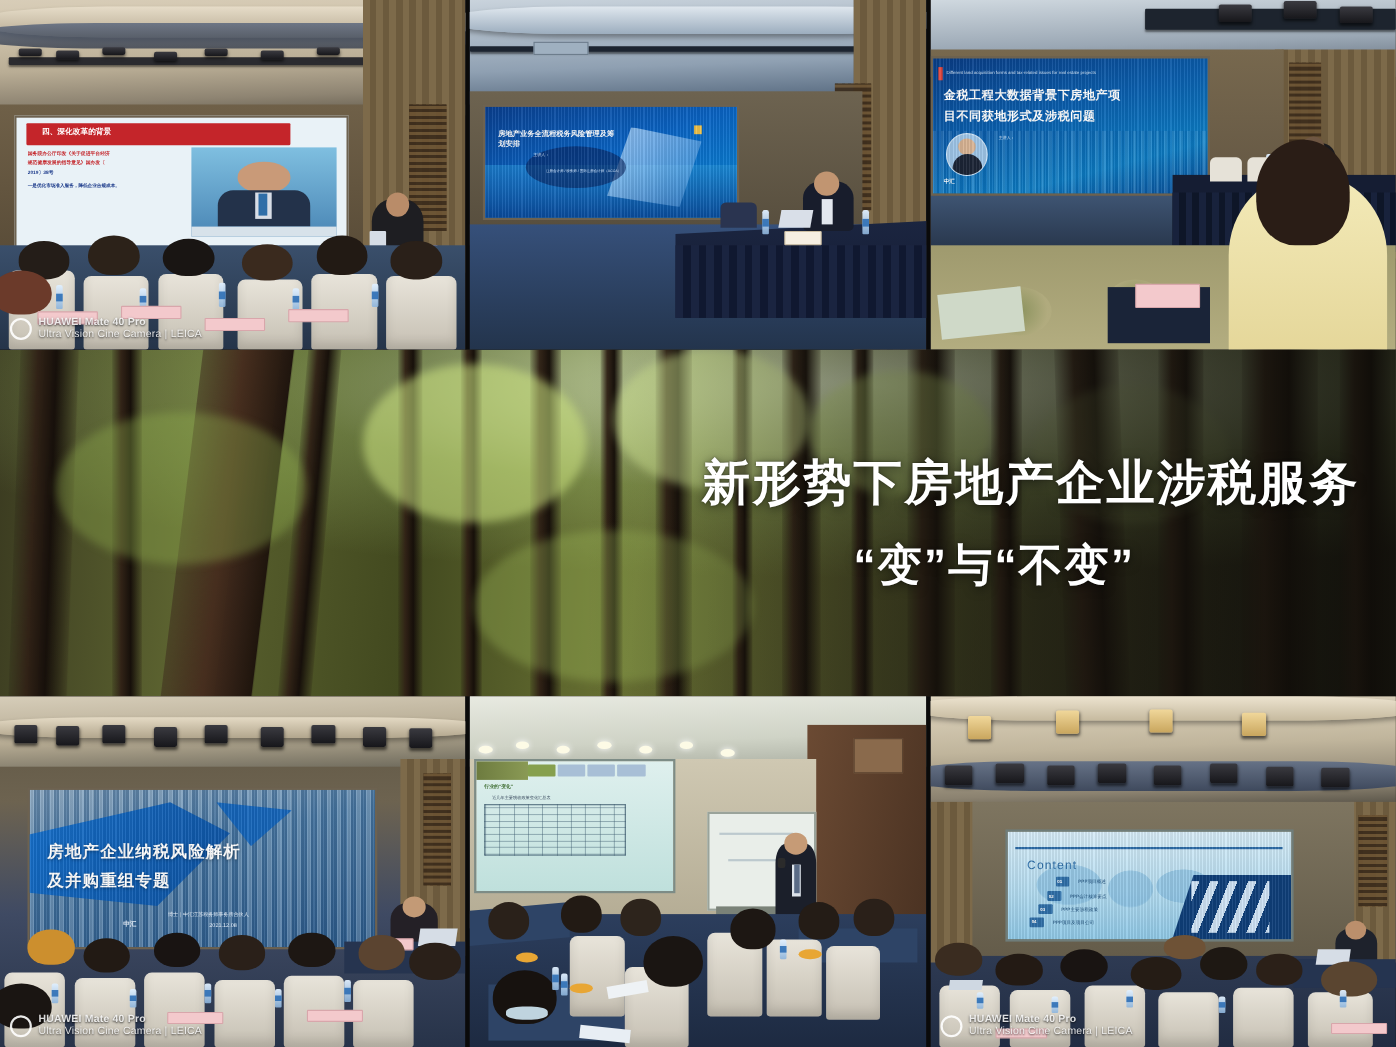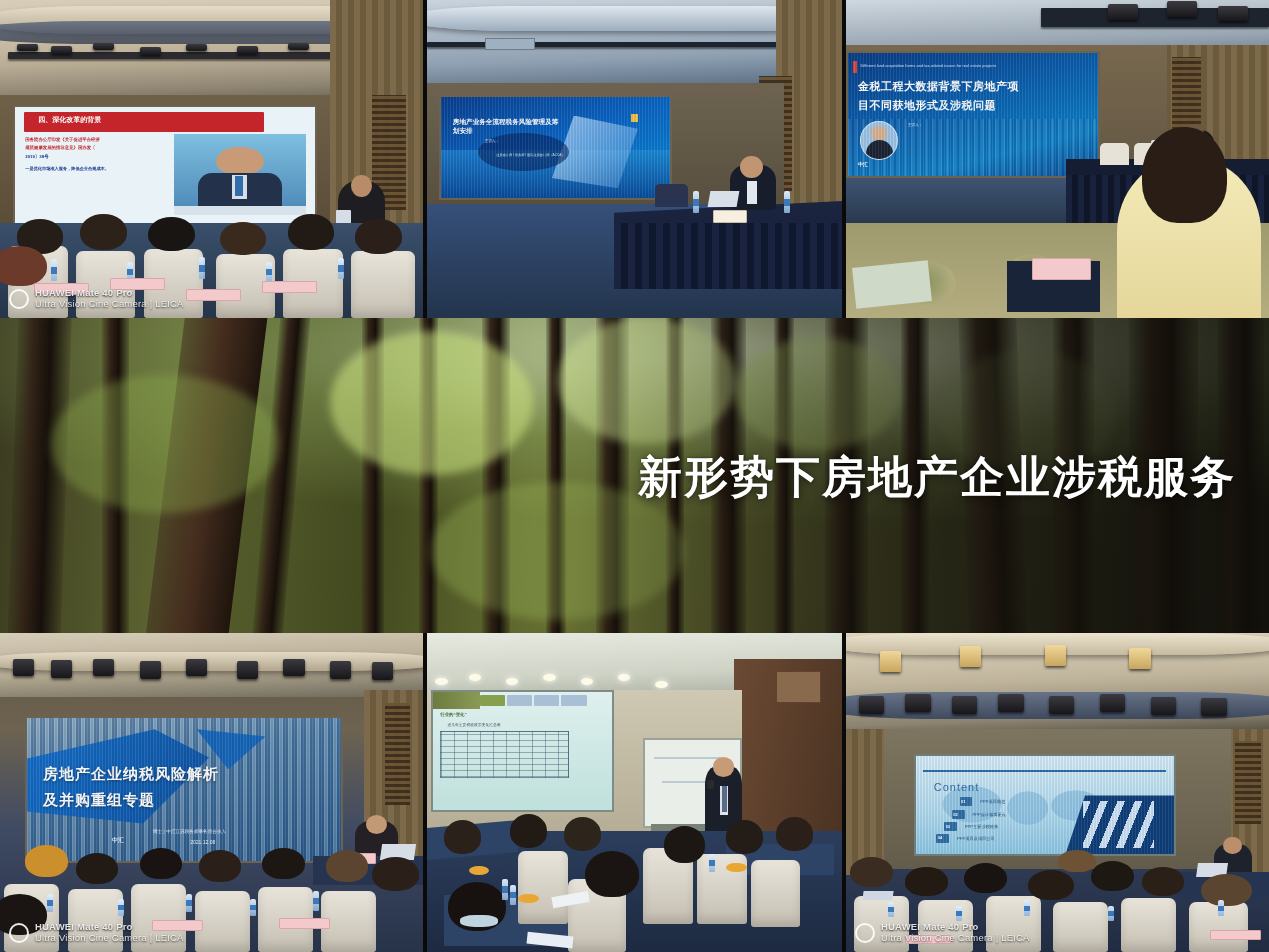--- a/index.html
+++ b/index.html
@@ -287,20 +287,21 @@
       <div class="leaf" style="left:44%;top:0%;width:14%;height:40%;background:rgba(215,238,150,.5);"></div>
       <div class="leaf" style="left:58%;top:6%;width:13%;height:36%;background:rgba(190,220,120,.42);"></div>
       <div class="leaf" style="left:4%;top:18%;width:18%;height:44%;background:rgba(150,180,80,.35);"></div>
       <div class="leaf" style="left:34%;top:52%;width:20%;height:44%;background:rgba(170,200,95,.3);"></div>
       <div class="leaf" style="left:74%;top:10%;width:14%;height:40%;background:rgba(150,170,100,.22);"></div>
     </div>
     <div class="band-shade"></div>
 
     <div class="band-title">
       <div class="bt-l1">新形势下房地产企业涉税服务</div>
+      <div class="bt-l2">“变”与“不变”</div>
     </div>
   </div>
 
   <div class="panel row3 p-bl">
     <div style="position:absolute;inset:0;background:linear-gradient(180deg,#5d5441,#6d6350 30%,#3f4a63 62%,#273349);"></div>
     <div class="ceiling" style="height:20%;background:linear-gradient(178deg,#d6cdb9,#b6ab93 55%,#6e6a5c);">
       <div class="ceil-arc" style="top:30%;height:30%;background:linear-gradient(180deg,#e4dac4,#b2a68d);"></div>
       <div class="lamp" style="left:3%;top:40%;height:28%;"></div>
       <div class="lamp" style="left:12%;top:42%;height:28%;"></div>
       <div class="lamp" style="left:22%;top:40%;height:28%;"></div>

